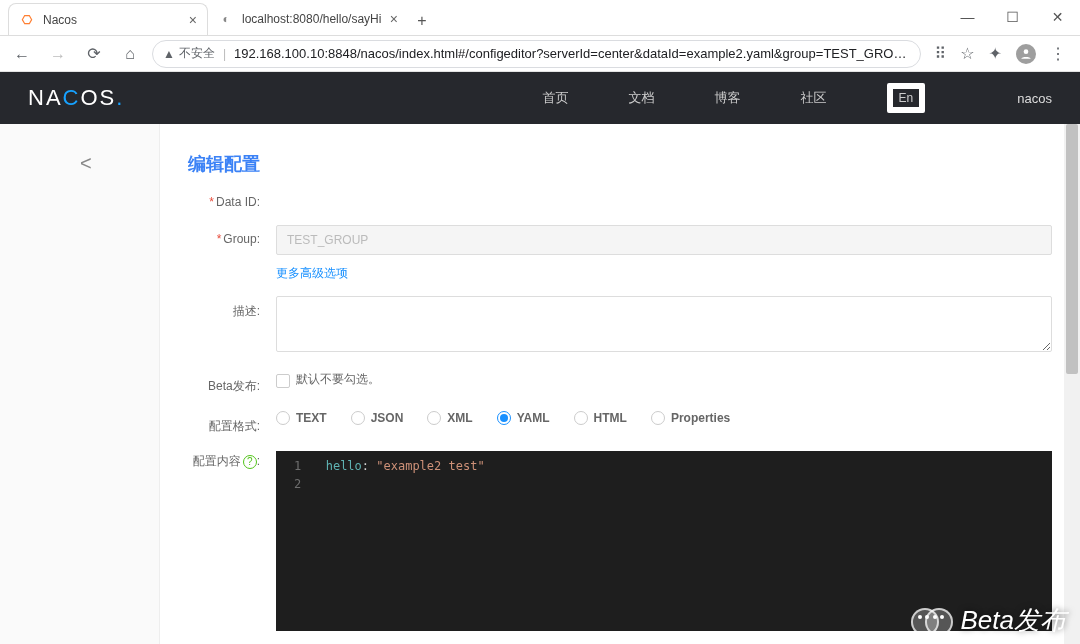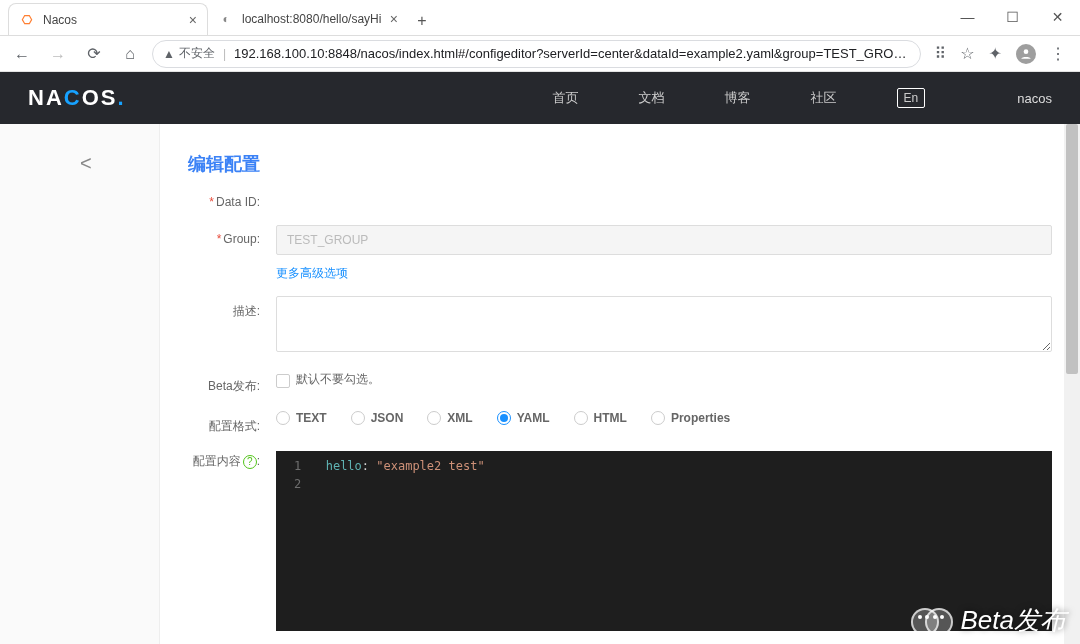--- a/index.html
+++ b/index.html
@@ -20,28 +20,28 @@
   .nav-btn.disabled { color:#bdbdbd; }
   .url-box { flex:1; height:28px; border:1px solid #dadce0; border-radius:14px; display:flex; align-items:center; padding:0 10px; gap:8px; color:#5f6368; overflow:hidden;}
   .url-box .warn { font-size:12px; display:flex; align-items:center; gap:4px;}
   .url-box .url-text { color:#202124; white-space:nowrap; overflow:hidden; text-overflow:ellipsis; flex:1; font-size:13px;}
   .url-box .sep { color:#bbb; }
   .tool-icons { display:flex; align-items:center; gap:14px; padding:0 6px; }
   .tool-icons .ic { color:#5f6368; font-size:16px;}
   .avatar { width:20px; height:20px; border-radius:50%; background:#9e9e9e; display:flex; align-items:center; justify-content:center; color:#fff; font-size:11px;}
   
   .app-header { height:52px; background:#26282d; display:flex; align-items:center; padding:0 28px; color:#ccc; }
-  .nacos-logo { font-family:Arial,sans-serif; font-weight:bold; font-size:22px; letter-spacing:2px; }
+  .nacos-logo { font-family:Arial,sans-serif; font-weight:normal; font-size:22px; letter-spacing:2px; }
   .nacos-logo .na { color:#fff; }
   .nacos-logo .c { color:#17a2ff; }
   .nacos-logo .os { color:#fff; }
   .nacos-logo .dot { color:#17a2ff; }
   .top-nav { margin-left:auto; display:flex; gap:60px; align-items:center; font-size:13px;}
   .top-nav a { color:#ccc; text-decoration:none;}
-  .lang-box { border:1px solid #ffffff; border-radius:2px; padding:2px 6px; font-size:12px; color:#ccc;}
+  .lang-box { border:6px solid #ffffff; border-radius:2px; padding:2px 6px; font-size:12px; color:#ccc;}
   .user-name { margin-left:32px; font-size:13px; color:#ddd;}
   
   .content-wrap { display:flex; height:calc(644px - 36px - 36px - 52px); }
   .sidebar { width:160px; background:#fafafa; border-right:1px solid #eee; position:relative;}
   .sidebar .back-chevron { position:absolute; left:80px; top:28px; font-size:20px; color:#888;}
   .main { flex:1; overflow:auto; padding:0; position:relative;}
   .main-inner { padding:28px 28px 0 28px; }
   .page-title { font-size:18px; color:#3b82f6; font-weight:bold; margin-bottom:12px;}
   .form-row { display:flex; align-items:flex-start; margin-bottom:16px; }
   .form-label { width:88px; text-align:right; padding-right:16px; color:#666; font-size:12px; padding-top:7px; flex-shrink:0;}

